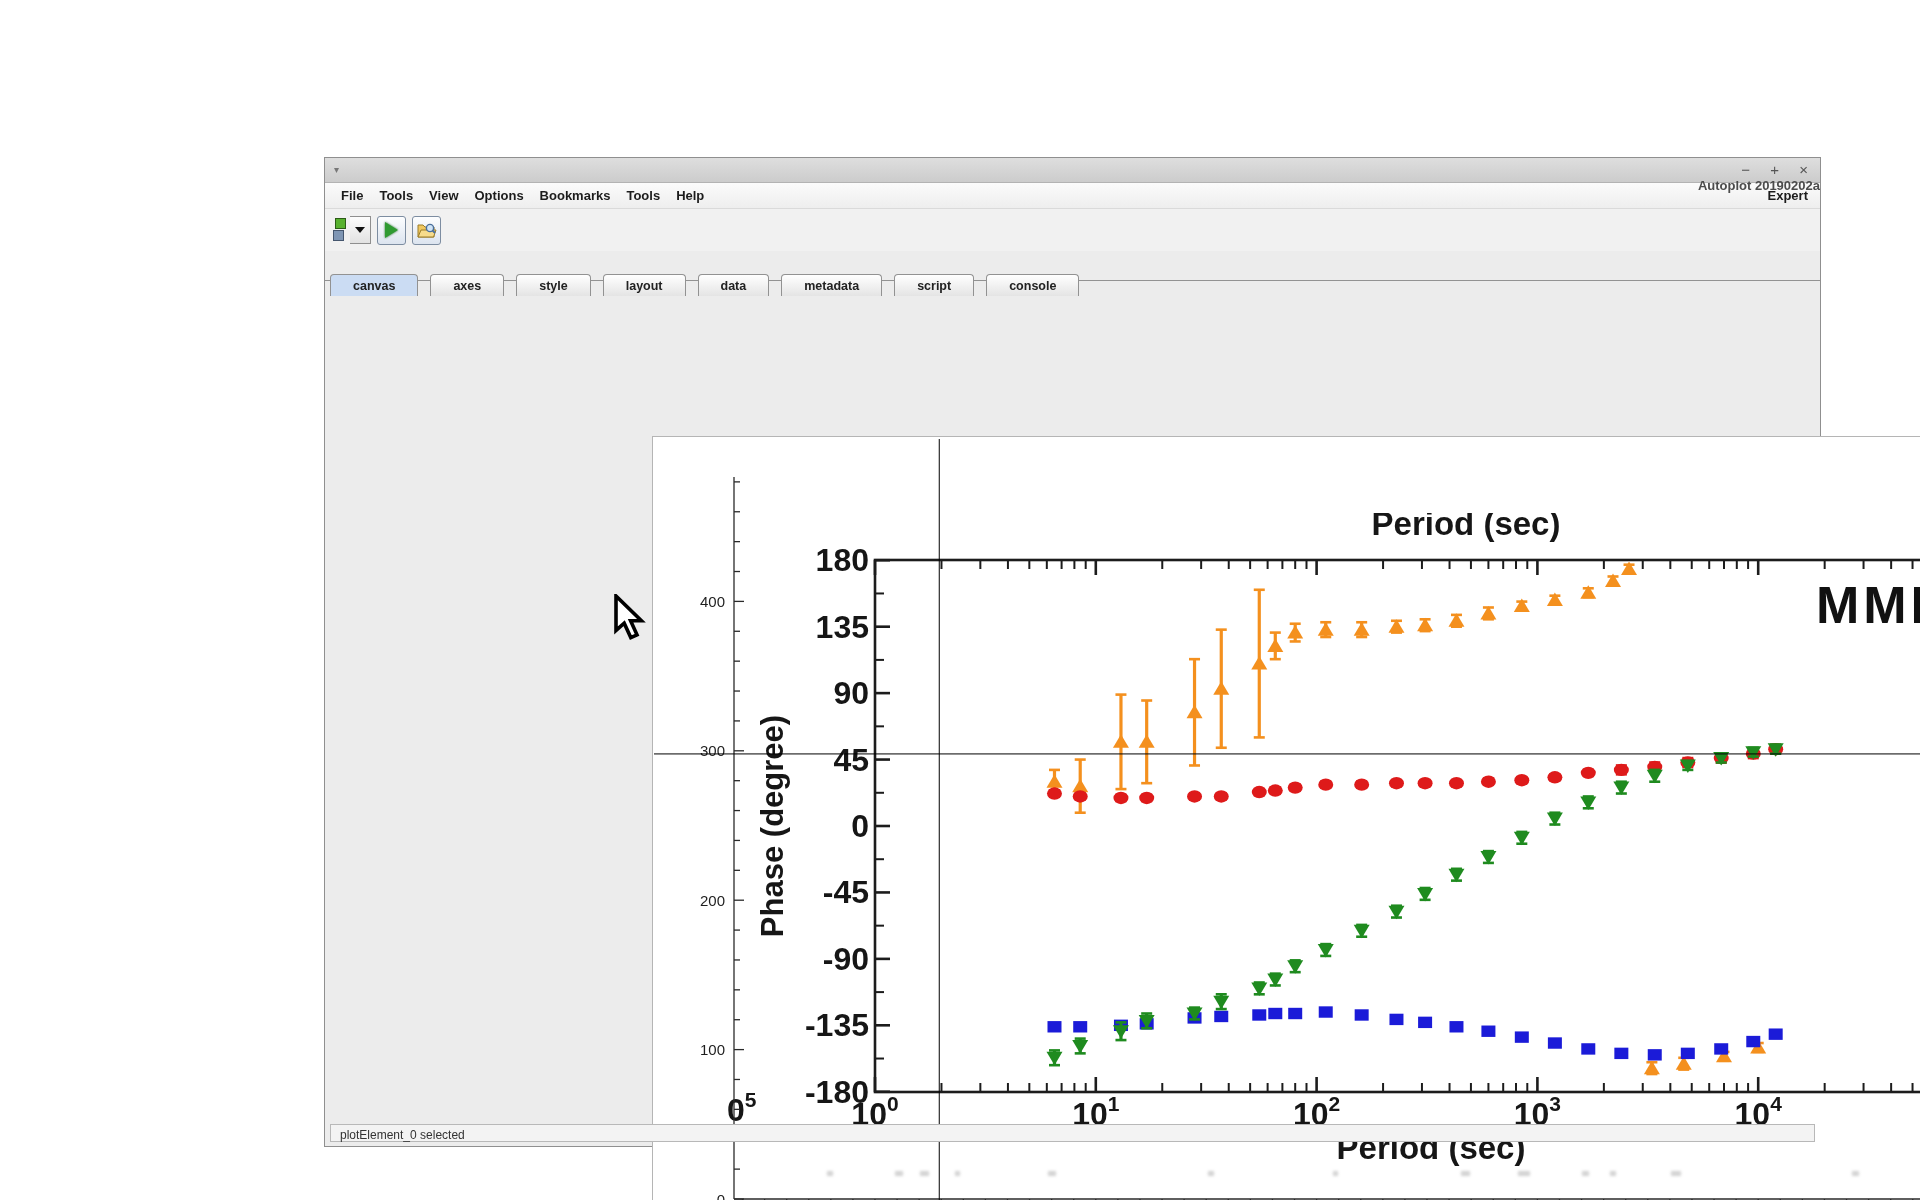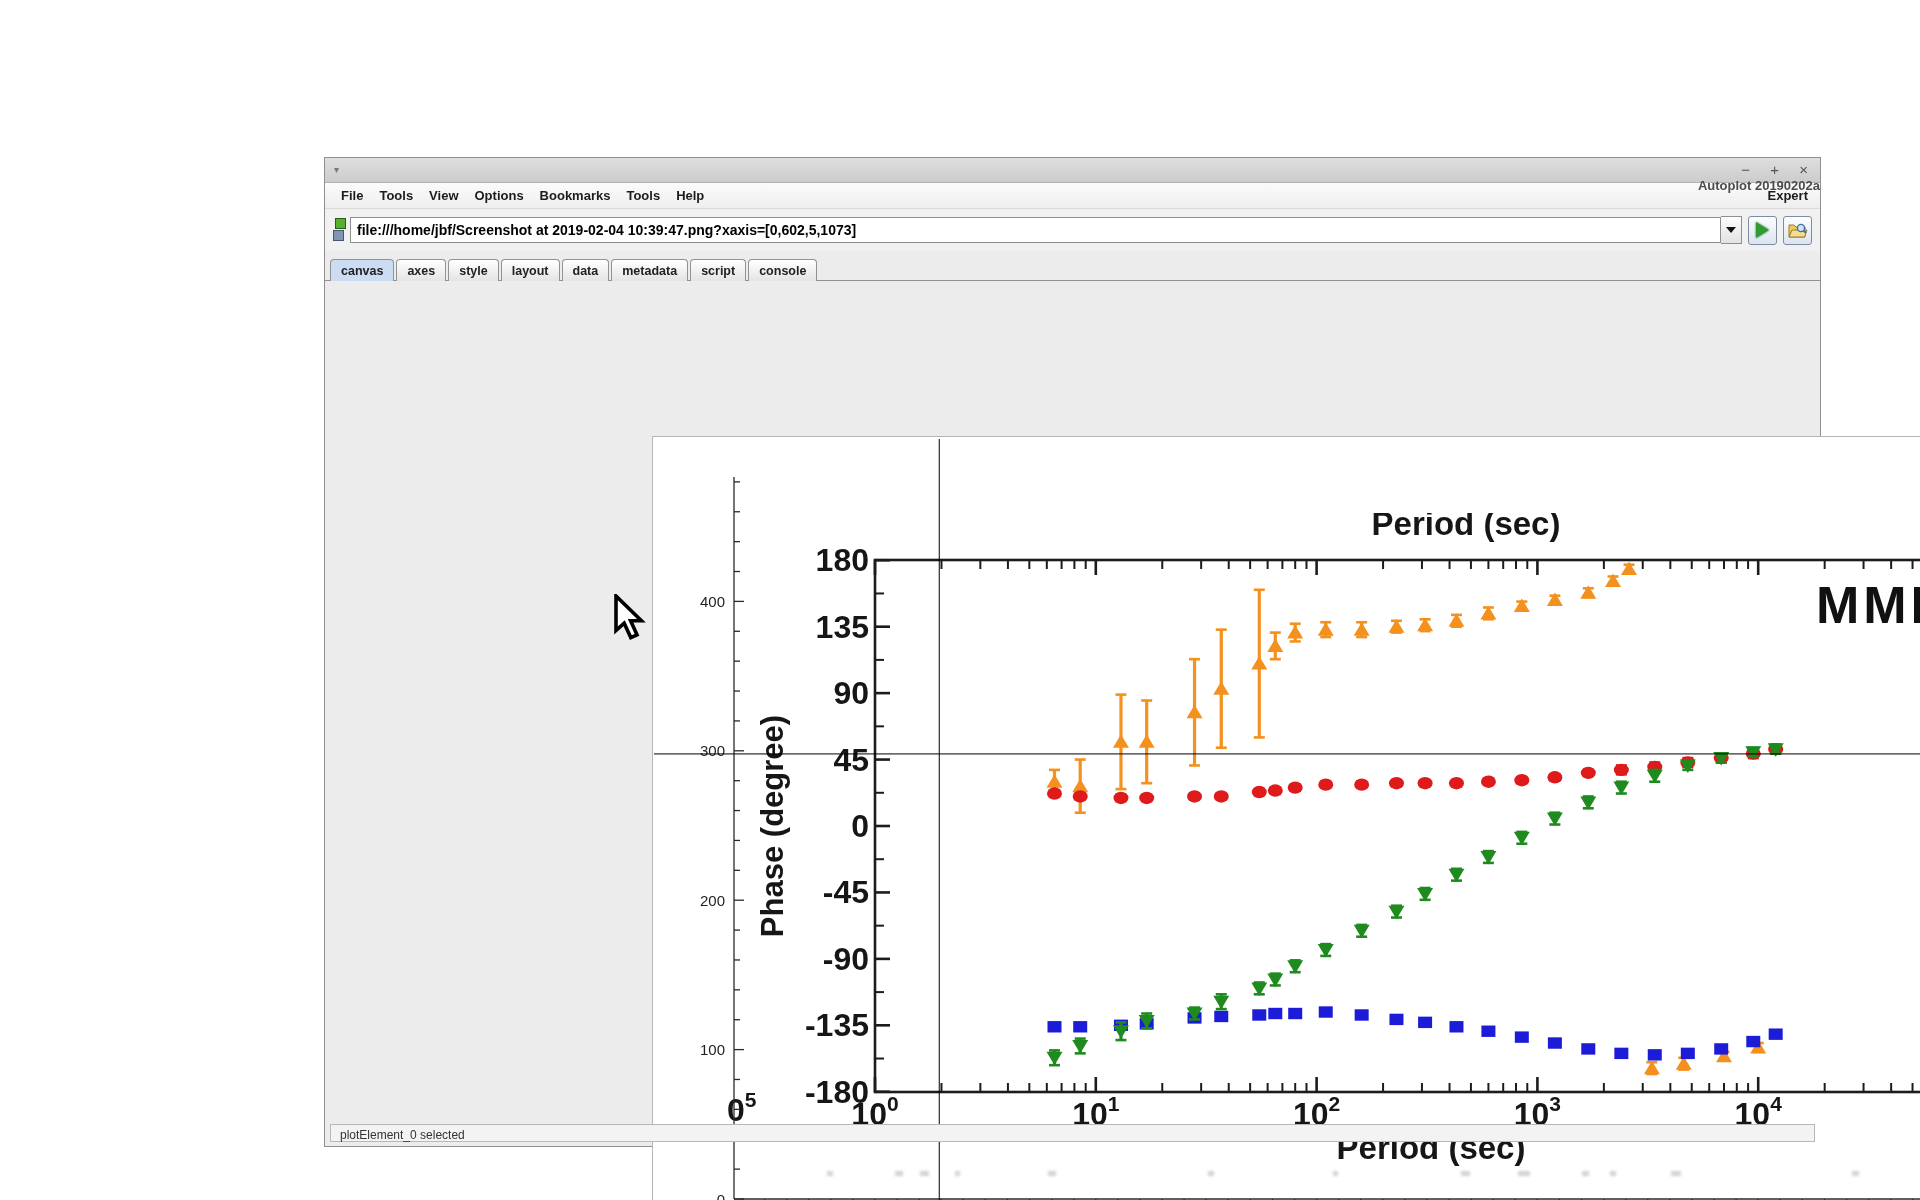--- a/index.html
+++ b/index.html
@@ -31,23 +31,23 @@
   .dd-btn{width:21px;height:28px;border:1px solid #8f8f8f;border-left:none;background:linear-gradient(#fdfdfd,#e2e2e2);
           display:flex;align-items:center;justify-content:center;box-sizing:border-box;}
   .dd-btn .tri{width:0;height:0;border-left:5px solid transparent;border-right:5px solid transparent;border-top:6px solid #111;}
   .icon-btn{width:29px;height:29px;margin-left:6px;border:1px solid #7d8da1;border-radius:3px;
             background:linear-gradient(#fdfeff,#dce4ef);display:flex;align-items:center;justify-content:center;box-sizing:border-box;}
   .play-tri{width:0;height:0;border-top:8px solid transparent;border-bottom:8px solid transparent;border-left:13px solid #2f9b32;
             filter:drop-shadow(0 0 1px #1c6b1e);}
   
   .tabrow{display:flex;align-items:flex-end;height:30px;background:#ececec;padding-left:5px;
           border-bottom:1px solid #929292;box-sizing:border-box;}
-  .tab{border:1px solid #929292;border-bottom:none;border-radius:4px 4px 0 0;margin-right:2px;
-       padding:4px 10px 3px;font-size:12.5px;font-weight:bold;color:#222;
-       background:linear-gradient(#ffffff,#e4e4e4);position:relative;top:1px;}
+  .tab{border:1px solid #929292;border-bottom:none;border-radius:4px 4px 0 0;margin-right:12px;
+       padding:4px 22px 3px;font-size:12.5px;font-weight:bold;color:#222;
+       background:linear-gradient(#ffffff,#e4e4e4);position:relative;top:16px;}
   .tab.selected{background:#cbdcf3;}
   
   .plot-canvas{position:absolute;left:327px;top:278px;width:1492px;height:835px;background:#fff;
                border:1px solid #b5b5b5;box-sizing:border-box;}
   .plot-canvas svg{position:absolute;left:0;top:0;}
   .blurred{filter:blur(0.45px);}
   .cap-dash{filter:blur(1.8px);}
   
   .xh-tip{position:absolute;left:628px;top:566px;font-family:"DejaVu Sans",sans-serif;
           font-size:12.5px;color:#2c2c2c;line-height:15px;white-space:pre;}
@@ -84,21 +84,20 @@
         </span>
       <span class="mb-spacer"></span>
       <span class="expert">Expert</span>
     </div>
 
     <div class="addrbar">
       <span class="ds-icon">
           <span class="sq1"></span>
           <span class="sq2"></span>
         </span>
-      <input class="url-input" value="file:///home/jbf/Screenshot at 2019-02-04 10:39:47.png?xaxis=[0,602,5,1073]" style="">
       <span class="dd-btn">
           <span class="tri"></span>
         </span>
       <span class="icon-btn">
           <span class="play-tri"></span>
         </span>
       <span class="icon-btn">
         <svg width="20" height="17" viewBox="0 0 20 17">
           <path d="M1 4 L1 15 L17 15 L17 5 L8 5 L6 3 L1 3 Z" fill="#f0c860" stroke="#9b7c28" stroke-width="1"></path>
           <path d="M1 15 L4 8 L19 8 L16.5 15 Z" fill="#f7dc8c" stroke="#9b7c28" stroke-width="1"></path>

